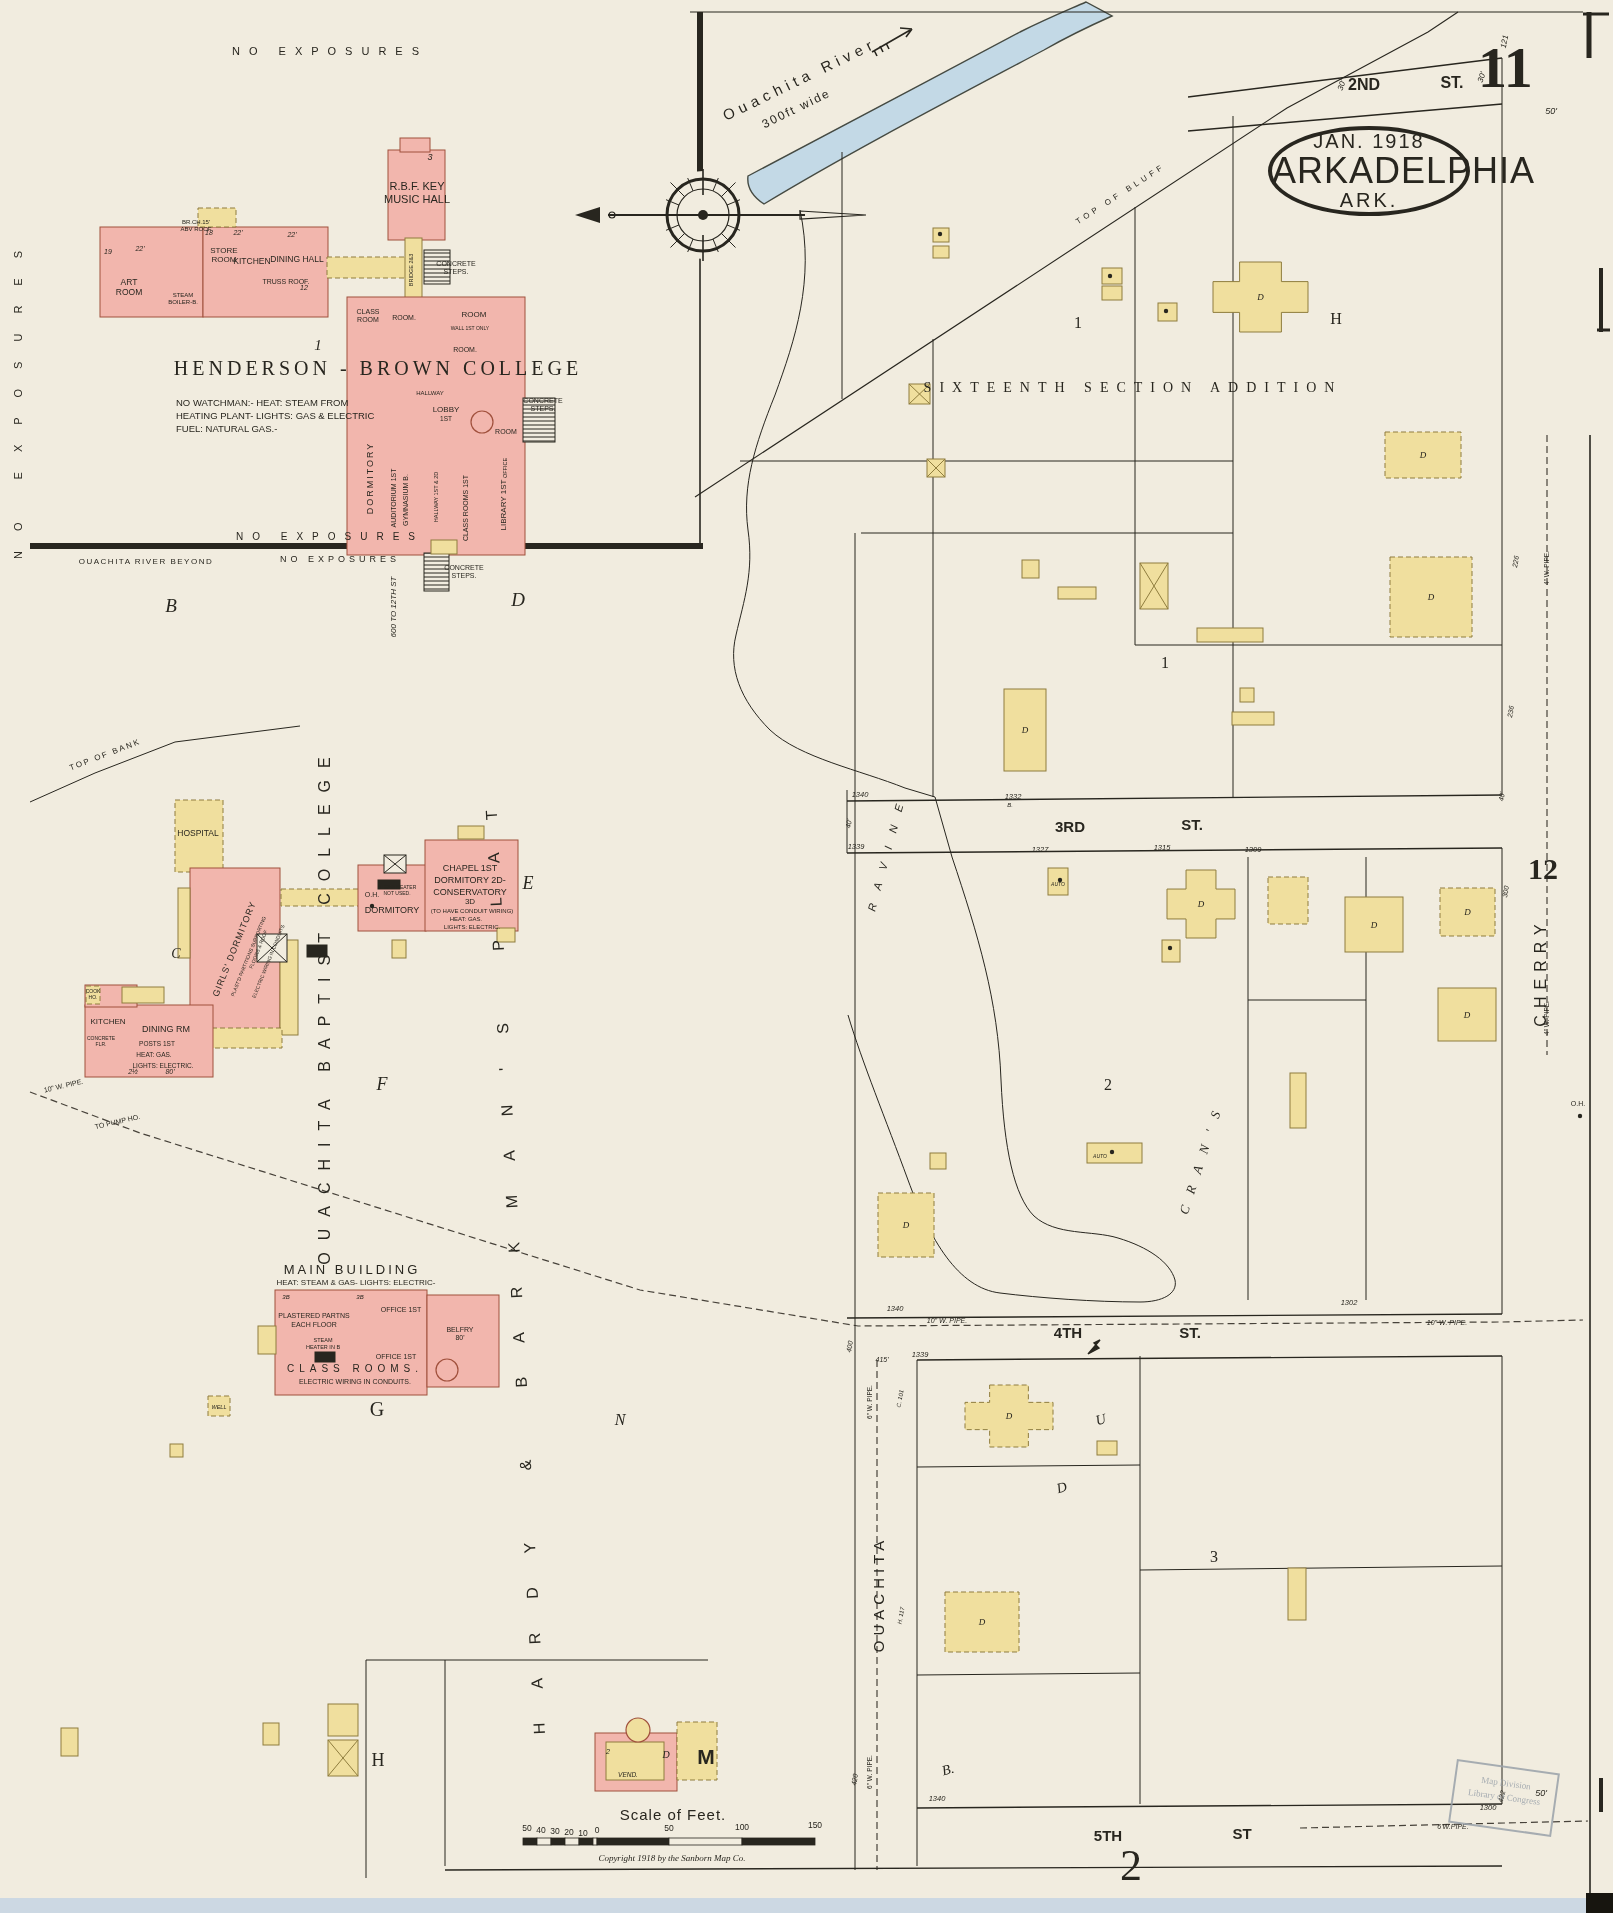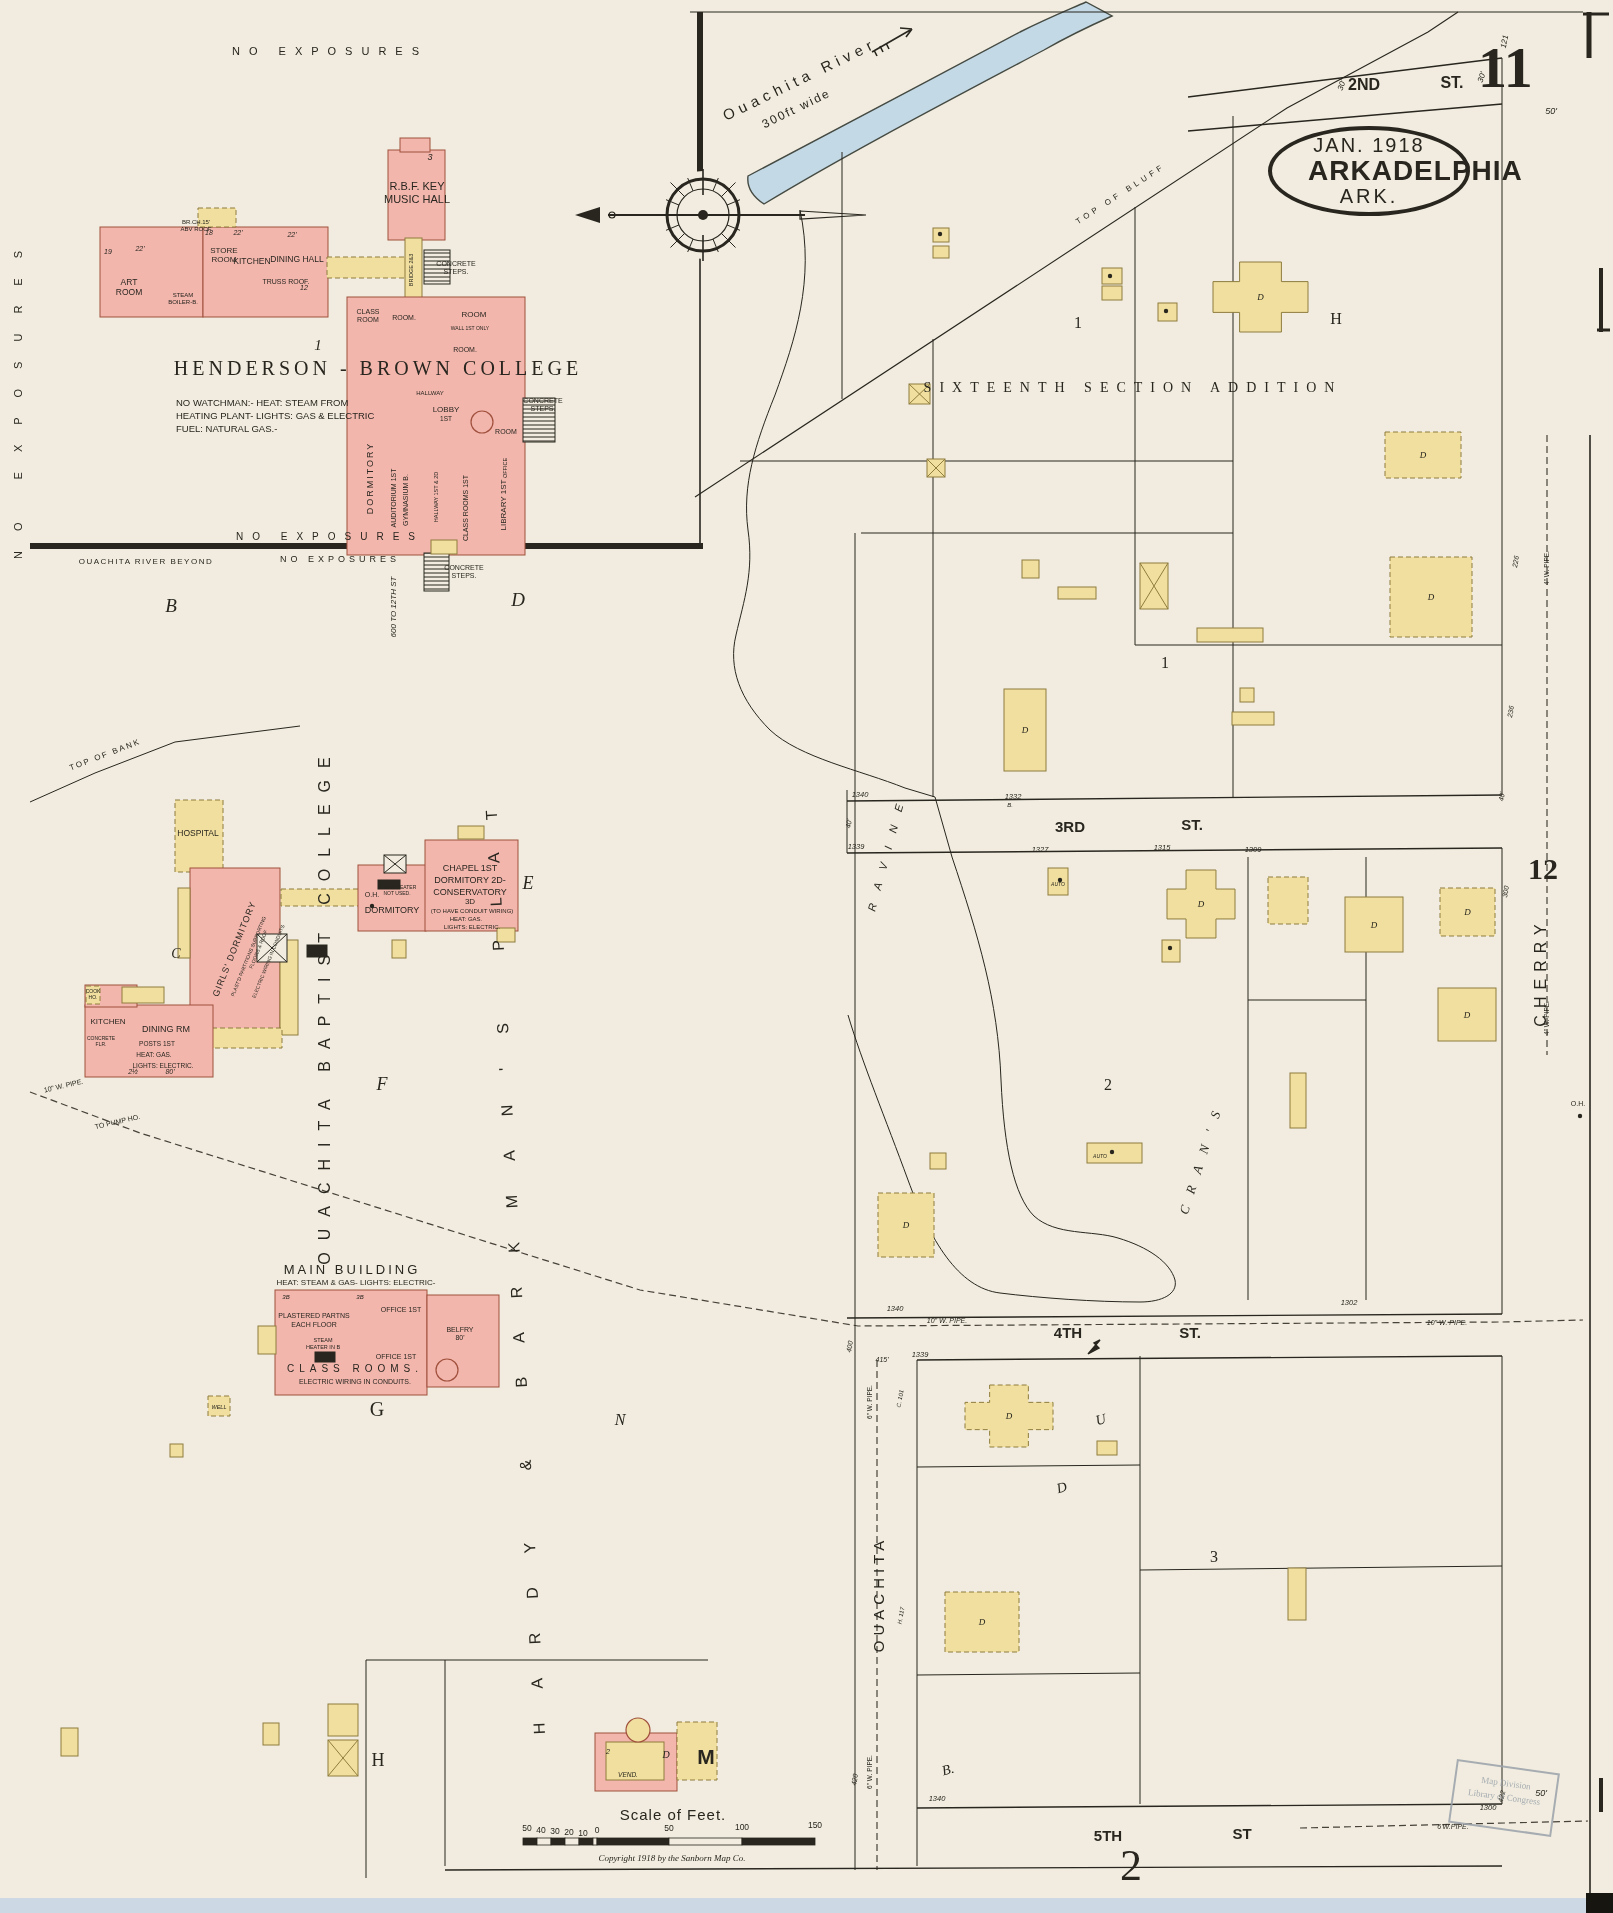--- a/index.html
+++ b/index.html
@@ -4,21 +4,21 @@
 <style>
   html,body{margin:0;padding:0;background:#d8d4c6;}
   #stage{position:relative;width:1613px;height:1913px;overflow:hidden;
          background:#f1ecdf;font-family:"Liberation Sans",sans-serif;}
   #stage *{box-sizing:border-box;}
   svg{position:absolute;left:0;top:0;}
   .ov{position:absolute;color:#28261f;}
   #cartouche{border:4.5px solid #28261f;border-radius:50%;text-align:center;
              display:flex;flex-direction:column;justify-content:center;line-height:1.05;}
   #cartouche .date{font-size:20px;letter-spacing:2px;}
-  #cartouche .city{font-size:28px;font-weight:bold;letter-spacing:1px;margin-left:36px;}
+  #cartouche .city{font-size:36px;font-weight:normal;letter-spacing:1px;}
   #cartouche .state{font-size:20px;letter-spacing:3px;}
   .sheetnum{font-family:"Liberation Serif",serif;font-weight:bold;}
   #stamp{border:2px solid #9aa2aa;color:#9aa2aa;transform:rotate(8deg);
          text-align:center;font-size:9px;line-height:1.6;padding-top:8px;opacity:.85;
          font-family:"Liberation Serif",serif;}
   #scanstrip{background:#ccd8e3;}
   #inkblock{background:#17150f;}
 </style>
 </head>
 <body>

